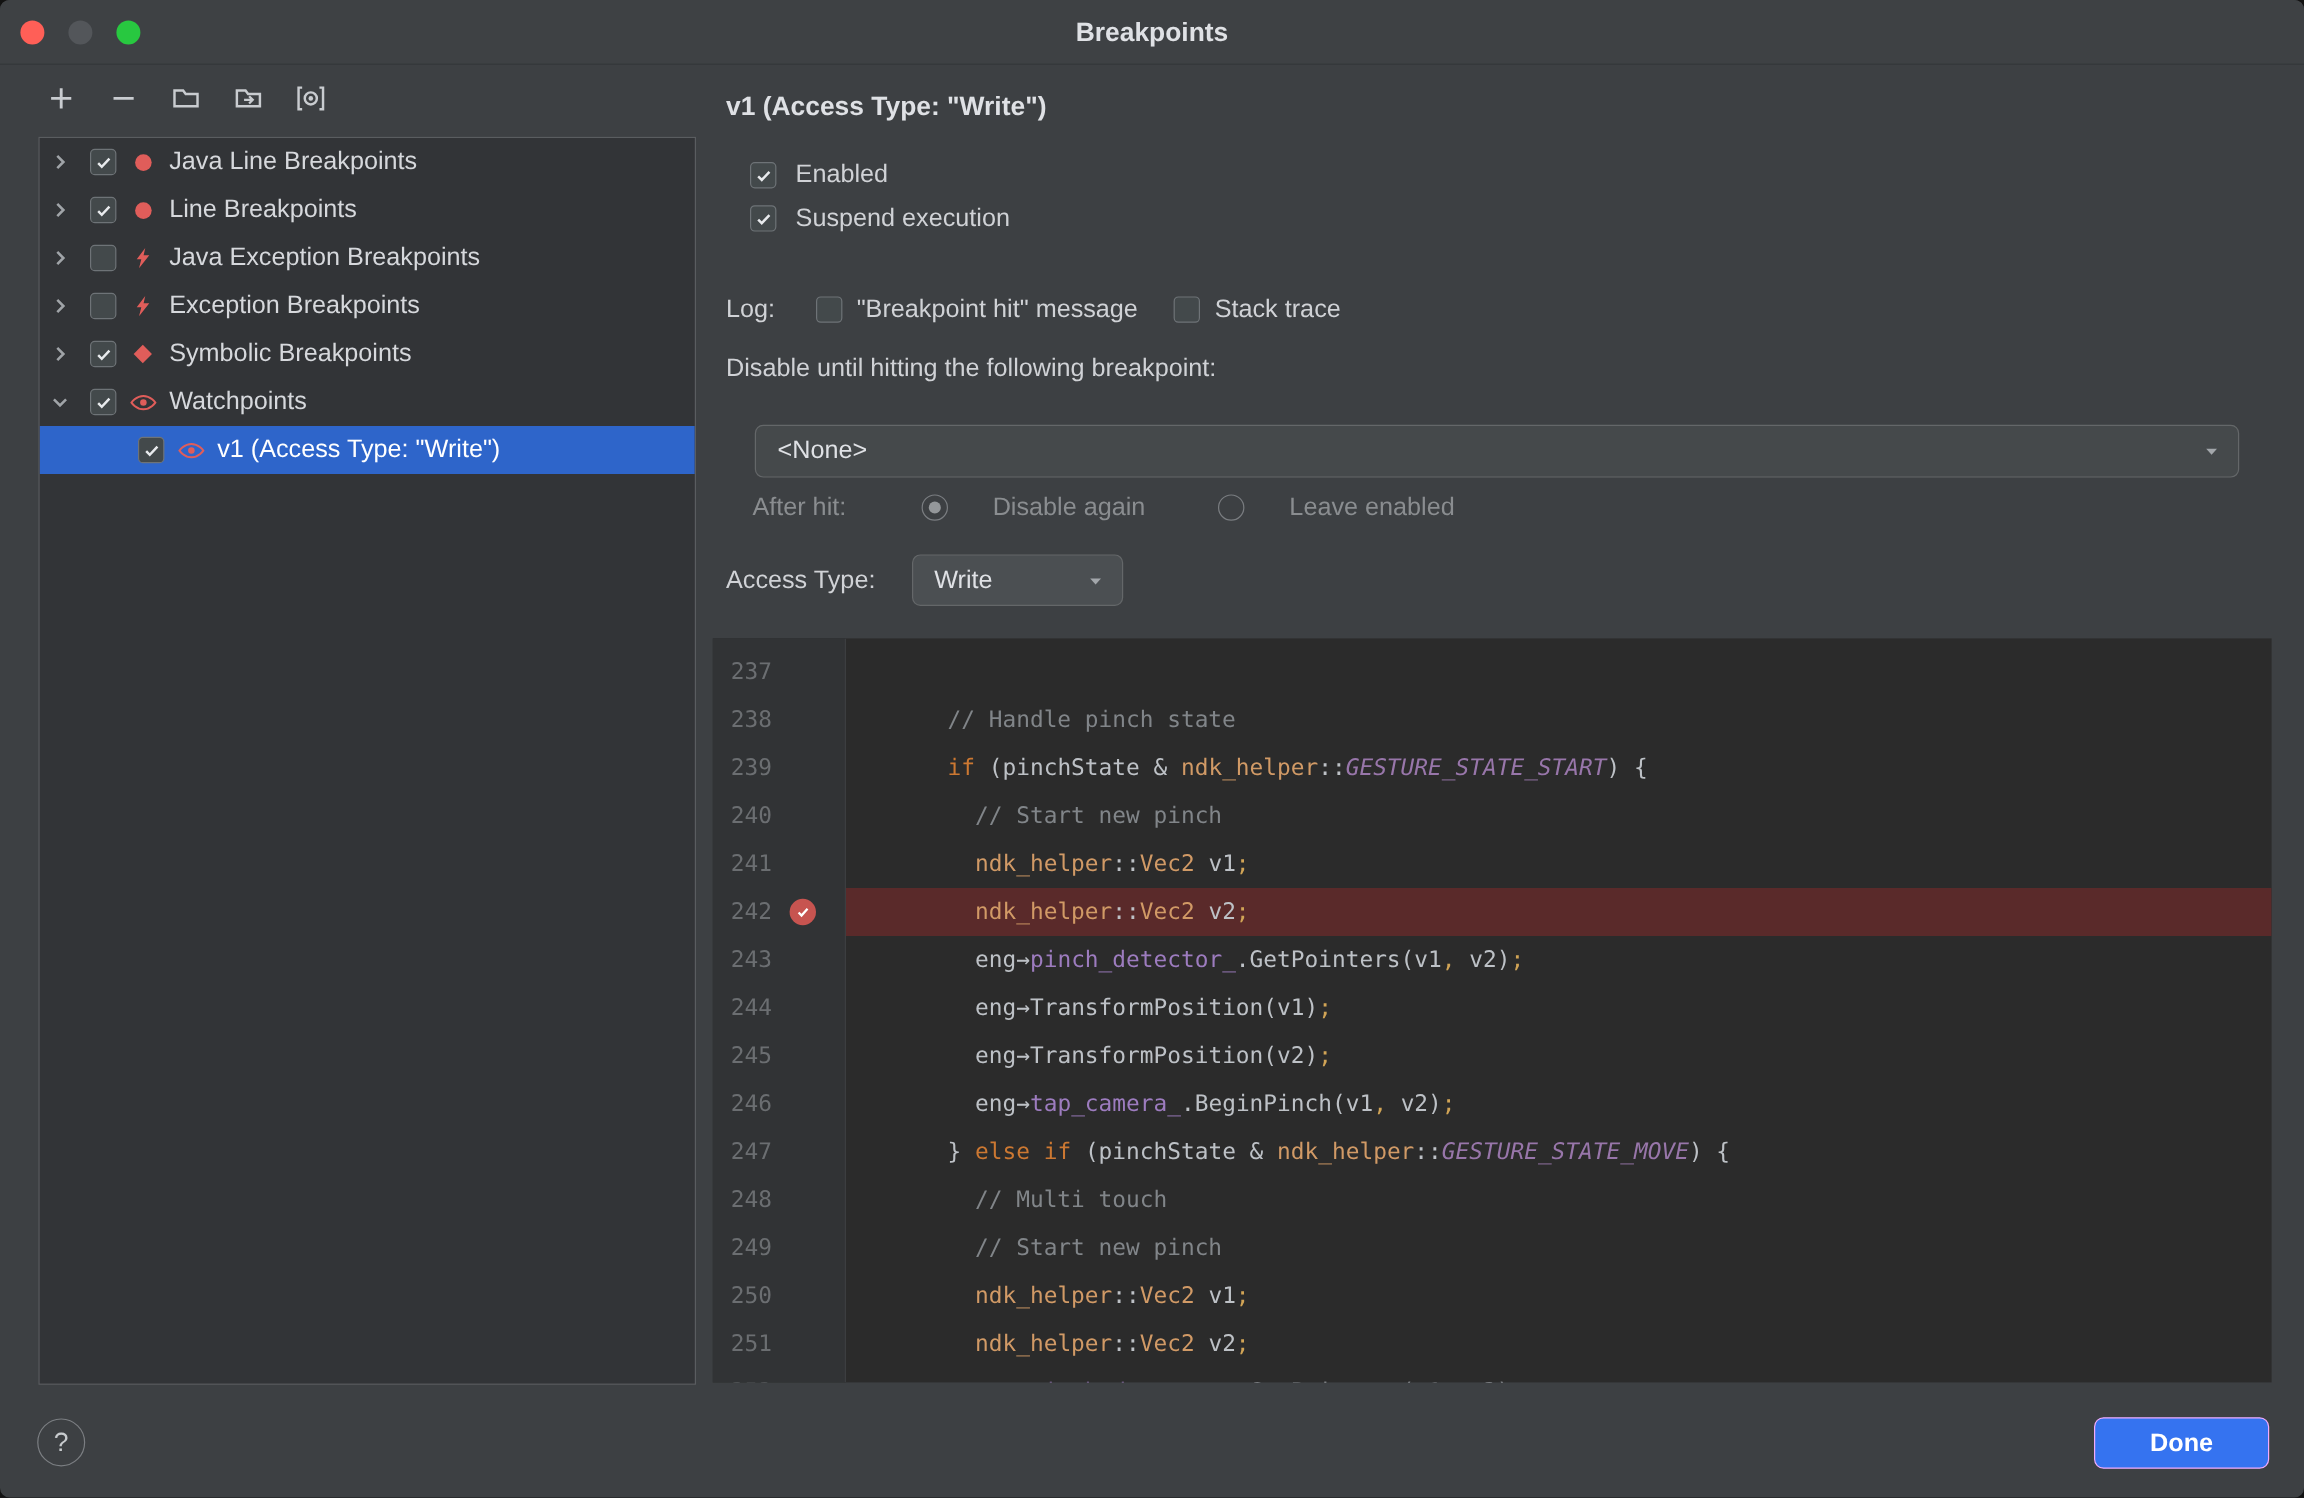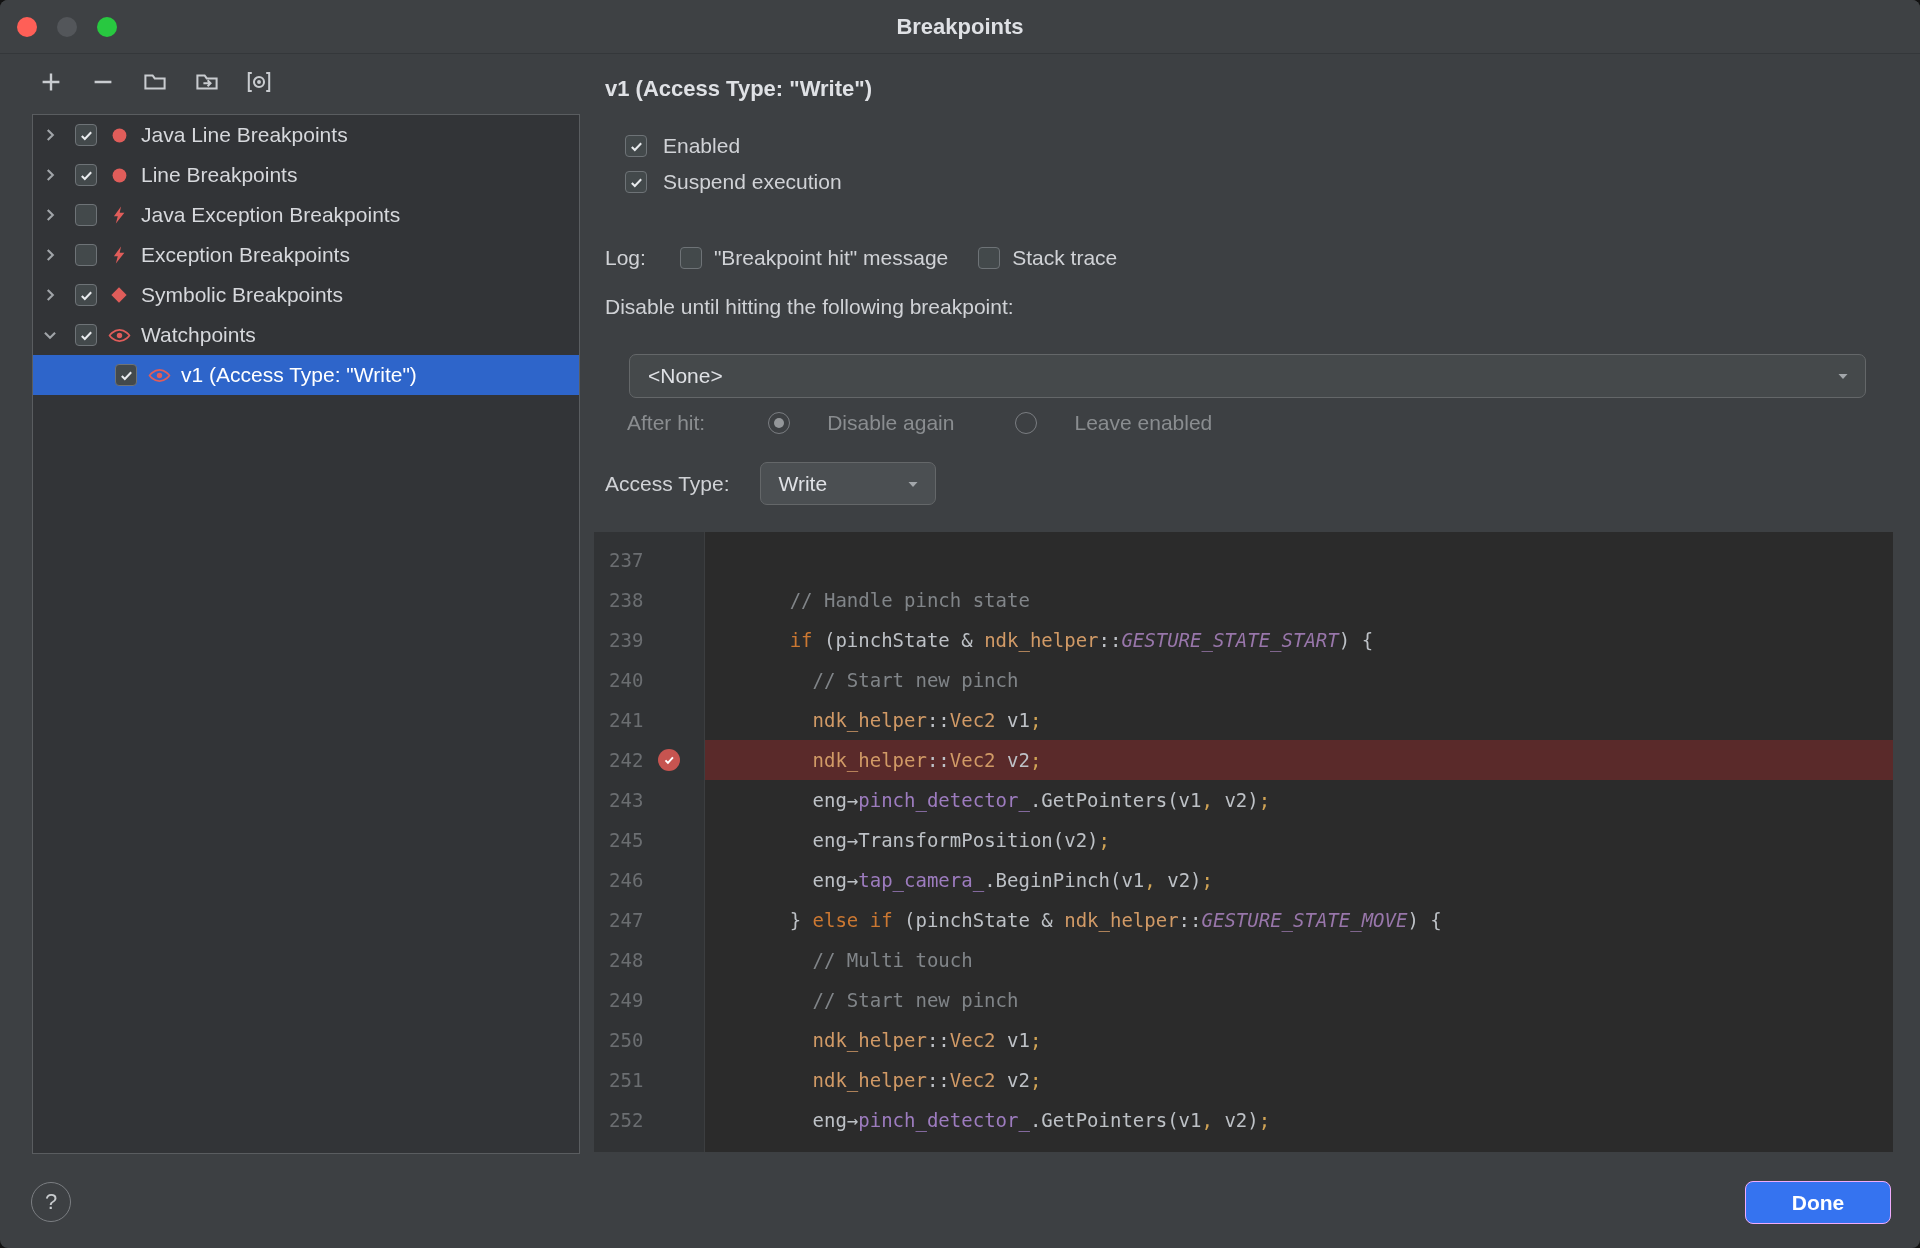--- a/index.html
+++ b/index.html
@@ -405,20 +405,21 @@
     <div id="code-lines">
         <div class="code-line"><span class="gutter-cell"><span class="ln">237</span><span class="badge-slot"></span></span><span class="line-body"></span></div>
         <div class="code-line"><span class="gutter-cell"><span class="ln">238</span><span class="badge-slot"></span></span><span class="line-body"><span class="c-comment">      // Handle pinch state</span></span></div>
         <div class="code-line"><span class="gutter-cell"><span class="ln">239</span><span class="badge-slot"></span></span><span class="line-body"><span class="c-plain">      </span><span class="c-keyword">if</span><span class="c-plain"> (pinchState &amp; </span><span class="c-type">ndk_helper</span><span class="c-plain">::</span><span class="c-const">GESTURE_STATE_START</span><span class="c-plain">) {</span></span></div>
         <div class="code-line"><span class="gutter-cell"><span class="ln">240</span><span class="badge-slot"></span></span><span class="line-body"><span class="c-comment">        // Start new pinch</span></span></div>
         <div class="code-line"><span class="gutter-cell"><span class="ln">241</span><span class="badge-slot"></span></span><span class="line-body"><span class="c-plain">        </span><span class="c-type">ndk_helper</span><span class="c-plain">::</span><span class="c-type">Vec2</span><span class="c-plain"> v1</span><span class="c-punct">;</span></span></div>
         <div class="code-line hl"><span class="gutter-cell"><span class="ln">242</span><span class="badge-slot"><span class="bp-badge"><svg viewBox="0 0 16 16">
                   <path d="M4 8.5l2.8 2.8L12.5 5" fill="none" stroke="#ffffff" stroke-width="2.2"></path>
                 </svg></span></span></span><span class="line-body"><span class="c-plain">        </span><span class="c-type">ndk_helper</span><span class="c-plain">::</span><span class="c-type">Vec2</span><span class="c-plain"> v2</span><span class="c-punct">;</span></span></div>
         <div class="code-line"><span class="gutter-cell"><span class="ln">243</span><span class="badge-slot"></span></span><span class="line-body"><span class="c-plain">        eng</span><span class="c-plain">→</span><span class="c-field">pinch_detector_</span><span class="c-plain">.GetPointers(v1</span><span class="c-punct">,</span><span class="c-plain"> v2)</span><span class="c-punct">;</span></span></div>
+        <div class="code-line"><span class="gutter-cell"><span class="ln">244</span><span class="badge-slot"></span></span><span class="line-body"><span class="c-plain">        eng</span><span class="c-plain">→</span><span class="c-plain">TransformPosition(v1)</span><span class="c-punct">;</span></span></div>
         <div class="code-line"><span class="gutter-cell"><span class="ln">245</span><span class="badge-slot"></span></span><span class="line-body"><span class="c-plain">        eng</span><span class="c-plain">→</span><span class="c-plain">TransformPosition(v2)</span><span class="c-punct">;</span></span></div>
         <div class="code-line"><span class="gutter-cell"><span class="ln">246</span><span class="badge-slot"></span></span><span class="line-body"><span class="c-plain">        eng</span><span class="c-plain">→</span><span class="c-field">tap_camera_</span><span class="c-plain">.BeginPinch(v1</span><span class="c-punct">,</span><span class="c-plain"> v2)</span><span class="c-punct">;</span></span></div>
         <div class="code-line"><span class="gutter-cell"><span class="ln">247</span><span class="badge-slot"></span></span><span class="line-body"><span class="c-plain">      } </span><span class="c-keyword">else</span><span class="c-plain"> </span><span class="c-keyword">if</span><span class="c-plain"> (pinchState &amp; </span><span class="c-type">ndk_helper</span><span class="c-plain">::</span><span class="c-const">GESTURE_STATE_MOVE</span><span class="c-plain">) {</span></span></div>
         <div class="code-line"><span class="gutter-cell"><span class="ln">248</span><span class="badge-slot"></span></span><span class="line-body"><span class="c-comment">        // Multi touch</span></span></div>
         <div class="code-line"><span class="gutter-cell"><span class="ln">249</span><span class="badge-slot"></span></span><span class="line-body"><span class="c-comment">        // Start new pinch</span></span></div>
         <div class="code-line"><span class="gutter-cell"><span class="ln">250</span><span class="badge-slot"></span></span><span class="line-body"><span class="c-plain">        </span><span class="c-type">ndk_helper</span><span class="c-plain">::</span><span class="c-type">Vec2</span><span class="c-plain"> v1</span><span class="c-punct">;</span></span></div>
         <div class="code-line"><span class="gutter-cell"><span class="ln">251</span><span class="badge-slot"></span></span><span class="line-body"><span class="c-plain">        </span><span class="c-type">ndk_helper</span><span class="c-plain">::</span><span class="c-type">Vec2</span><span class="c-plain"> v2</span><span class="c-punct">;</span></span></div>
         <div class="code-line"><span class="gutter-cell"><span class="ln">252</span><span class="badge-slot"></span></span><span class="line-body"><span class="c-plain">        eng</span><span class="c-plain">→</span><span class="c-field">pinch_detector_</span><span class="c-plain">.GetPointers(v1</span><span class="c-punct">,</span><span class="c-plain"> v2)</span><span class="c-punct">;</span></span></div>
       </div>
   </div>

